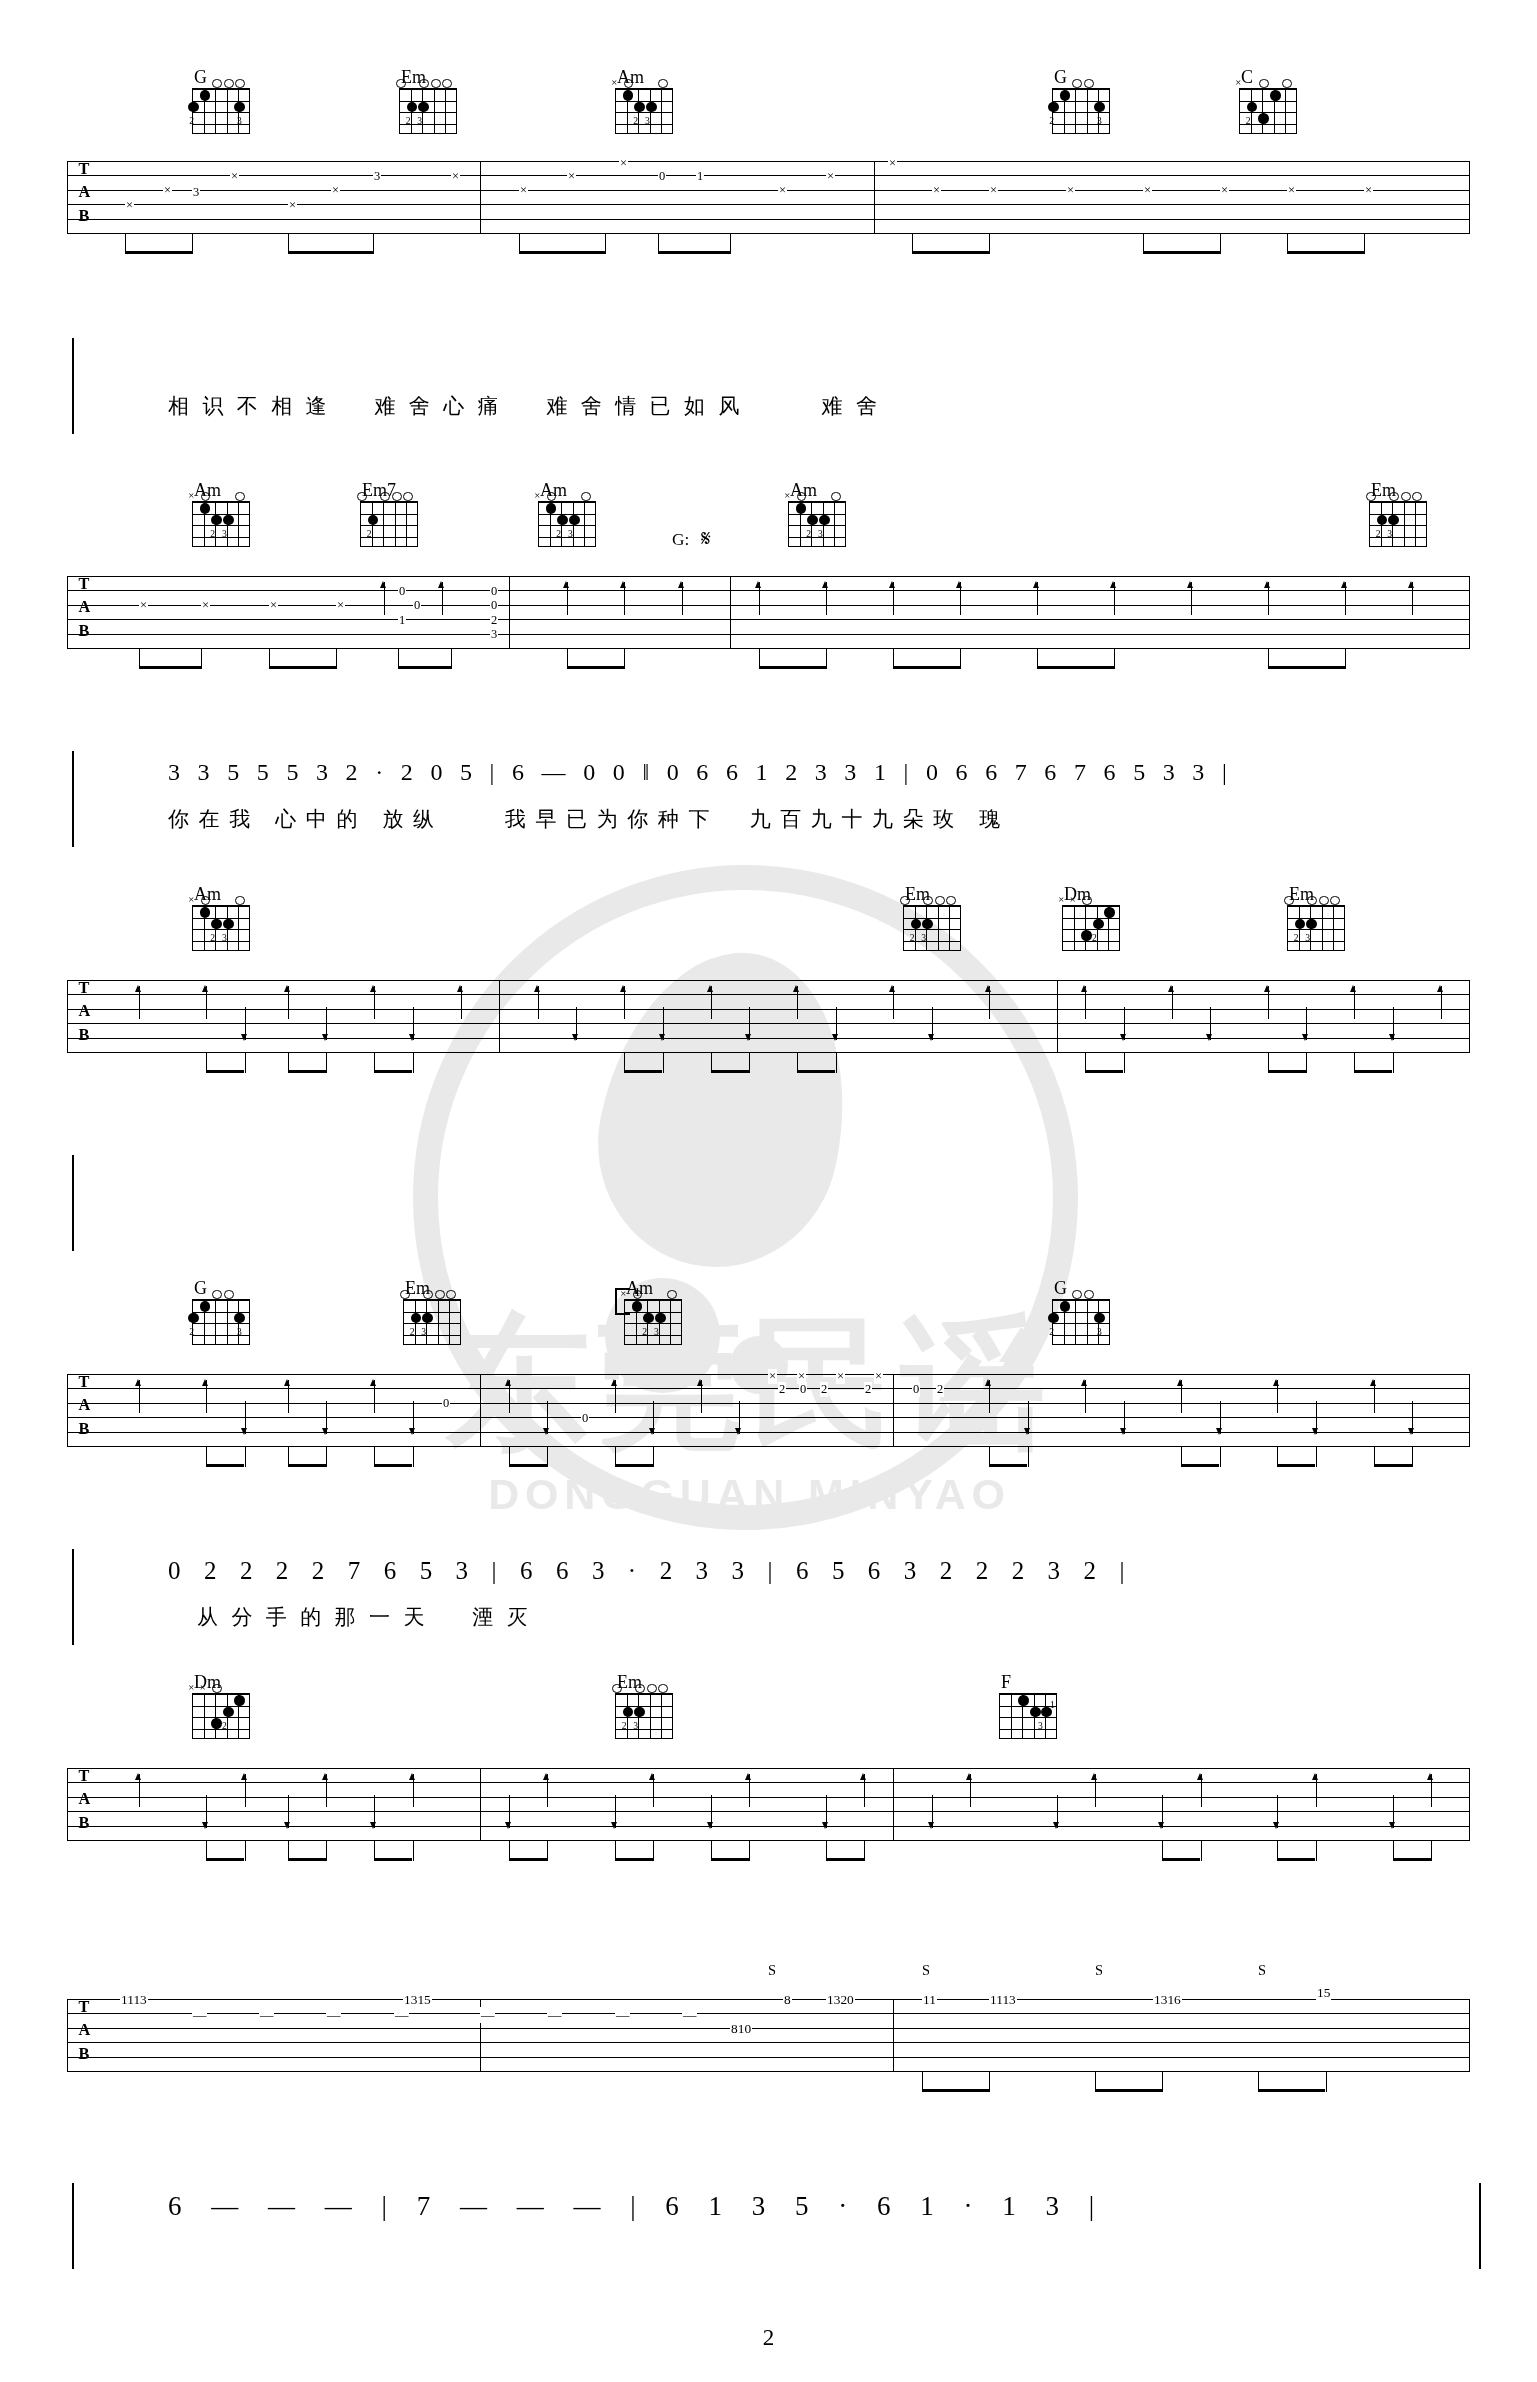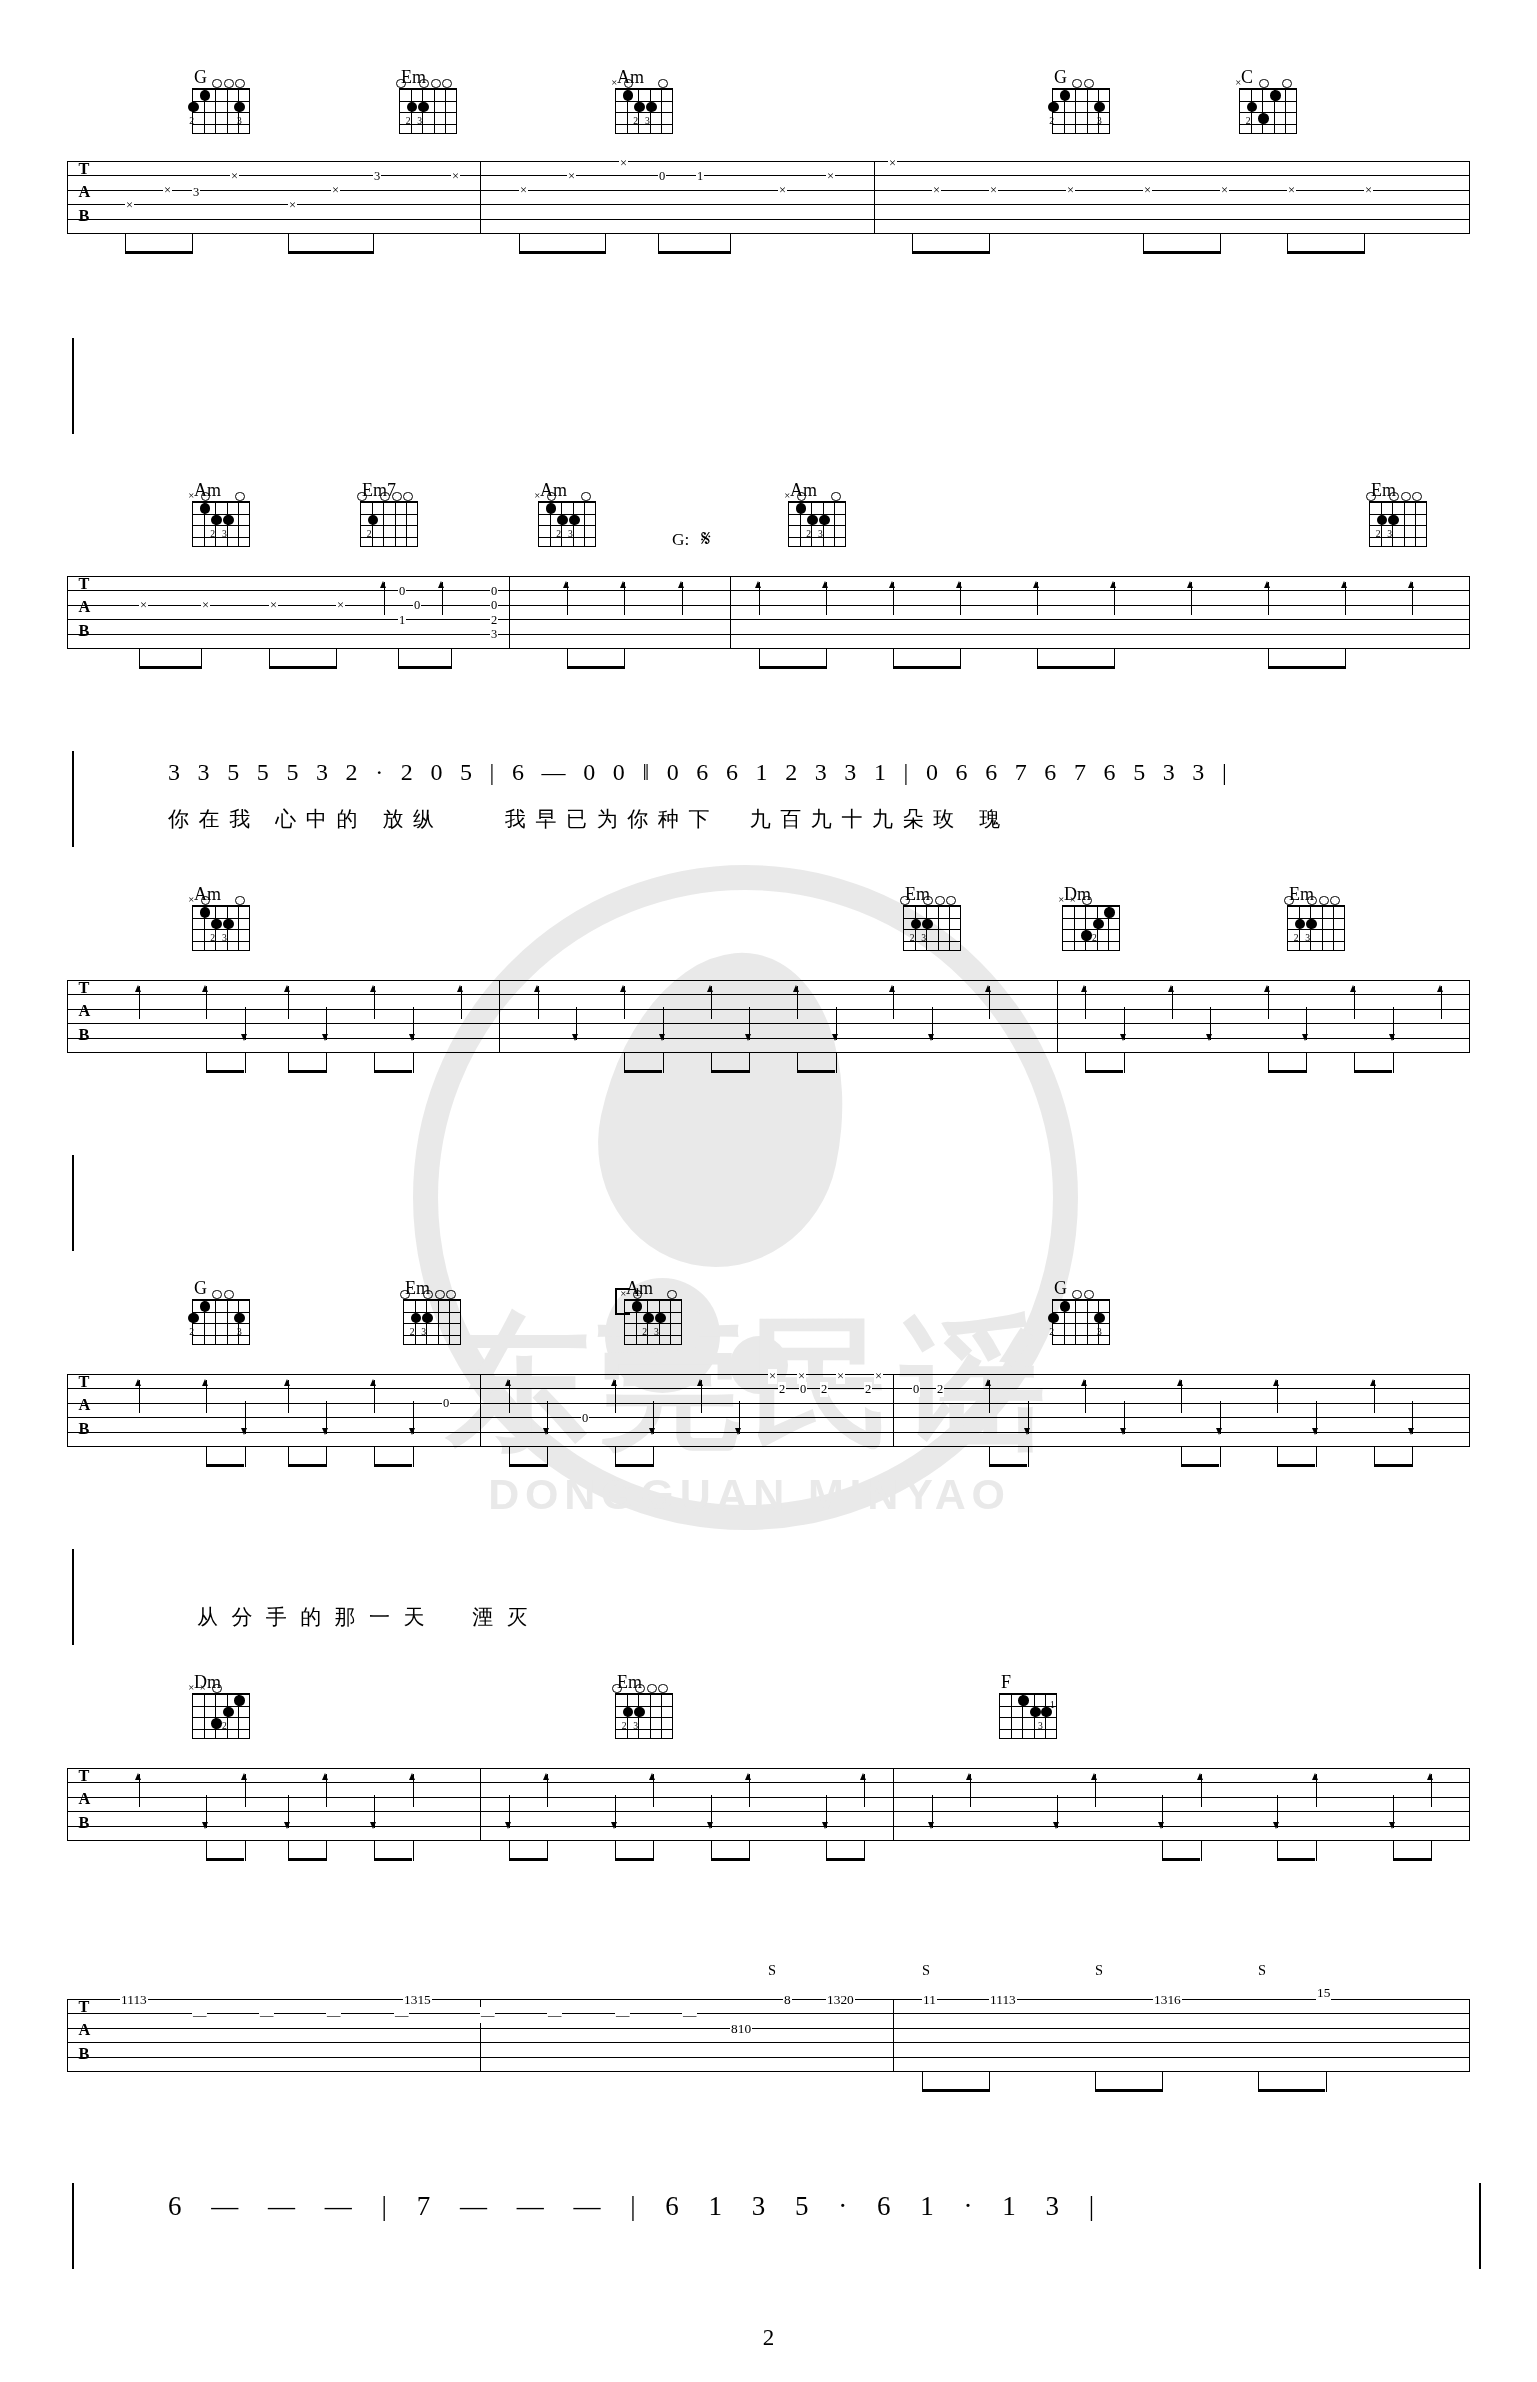--- a/index.html
+++ b/index.html
@@ -221,20 +221,21 @@
       <div class="beam" style="left:845px;top:90px;width:77px"></div>
       <div class="stem" style="left:1076px;top:72px;height:21px"></div>
         <div class="stem" style="left:1153px;top:72px;height:21px"></div>
       <div class="beam" style="left:1076px;top:90px;width:77px"></div>
       <div class="stem" style="left:1220px;top:72px;height:21px"></div>
         <div class="stem" style="left:1297px;top:72px;height:21px"></div>
       <div class="beam" style="left:1220px;top:90px;width:77px"></div>
     </div>
 
     <div class="numrow" style="top:279px;height:86px;">
+      <div class="lyr" style="left:168px;top:46px;letter-spacing:13.4px;white-space:nowrap;">相识不相逢　难舍心痛　难舍情已如风　　难舍</div>
       <div class="vbar" style="left:72px;top:-7.7px;height:96px;"></div>
     </div>
   </div>
 
   <div class="system" style="top:480px;height:336px;">
     <div class="chordrow">
       <div class="chord" style="left:192px;">
         <div class="nm">Am</div>
         <div class="grid">
             <div class="v" style="left:10.6px"></div>
@@ -726,20 +727,21 @@
       <div class="beam" style="left:1114px;top:90px;width:38px"></div>
       <div class="stem" style="left:1210px;top:72px;height:21px"></div>
         <div class="stem" style="left:1249px;top:72px;height:21px"></div>
       <div class="beam" style="left:1210px;top:90px;width:38px"></div>
       <div class="stem" style="left:1307px;top:72px;height:21px"></div>
         <div class="stem" style="left:1345px;top:72px;height:21px"></div>
       <div class="beam" style="left:1307px;top:90px;width:38px"></div>
     </div>
 
     <div class="numrow" style="top:279px;height:86px;">
+      <div class="num" style="left:168px;top:0;letter-spacing:8.6px;white-space:nowrap;font-size:25px;">0 2 2 2 2 7 6 5 3 | 6 6 3 · 2 3 3 | 6 5 6 3 2 2 2 3 2 |</div>
       <div class="lyr" style="left:197px;top:46px;letter-spacing:13.4px;white-space:nowrap;">从分手的那一天　湮灭</div>
       <div class="vbar" style="left:72px;top:-7.7px;height:96px;"></div>
     </div>
   </div>
 
   <div class="system" style="top:1672px;height:221px;">
     <div class="chordrow">
       <div class="chord" style="left:192px;">
         <div class="nm">Dm</div>
         <div class="grid">

